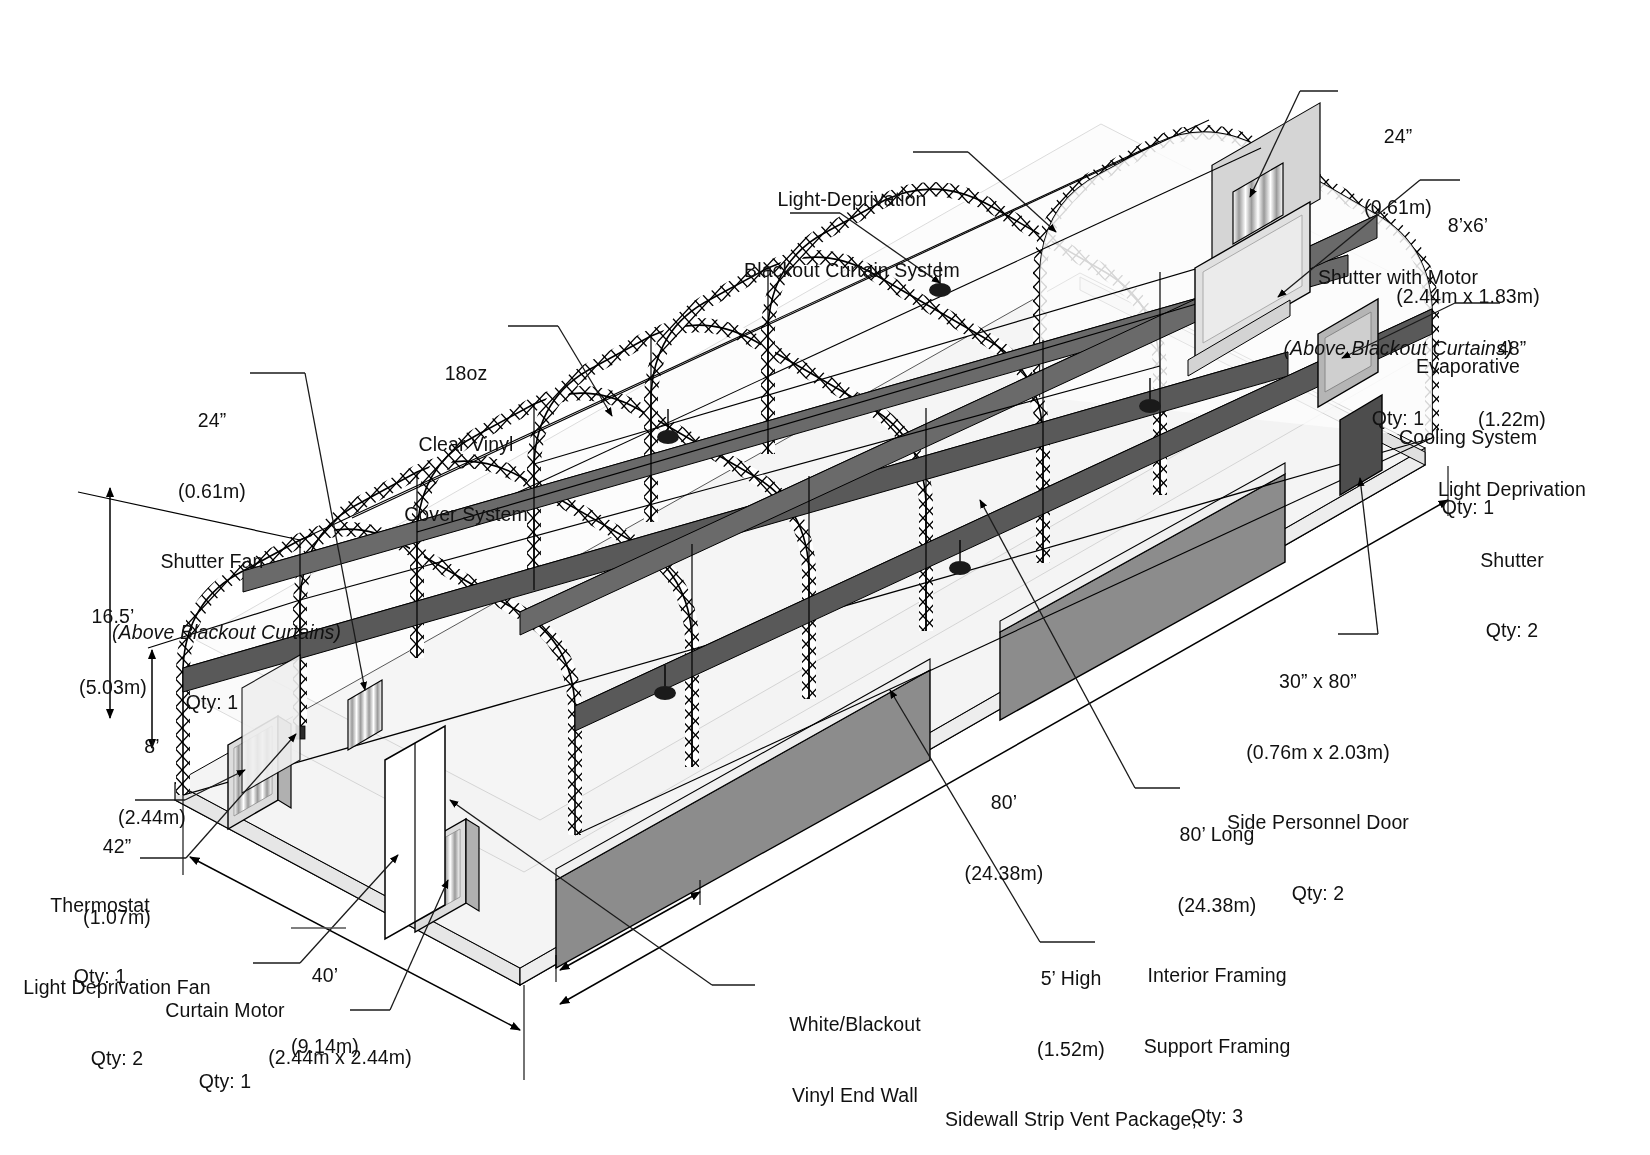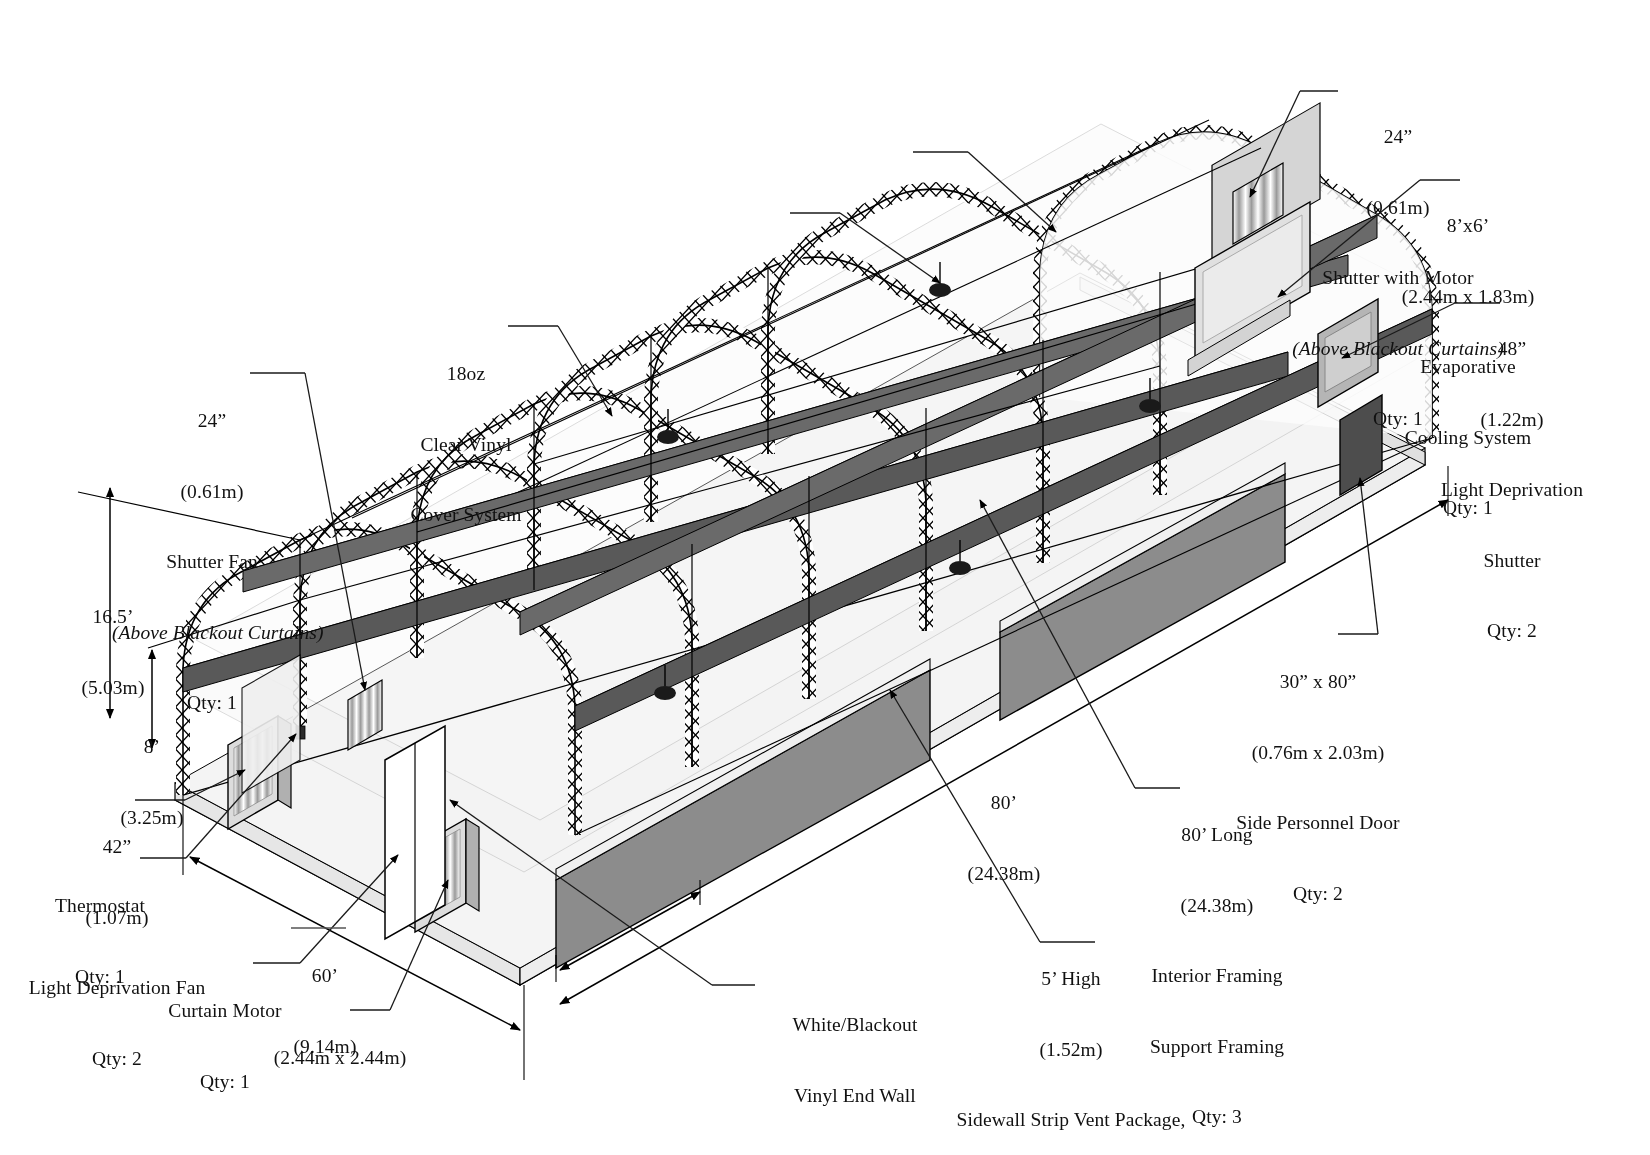--- a/index.html
+++ b/index.html
@@ -1,18 +1,18 @@
 <!DOCTYPE html>
 <html><head>
 <meta charset="utf-8">
 <style>
   html,body{margin:0;padding:0;background:#fff;}
   body{width:1650px;height:1155px;position:relative;overflow:hidden;
        font-family:"Liberation Sans","DejaVu Sans",sans-serif;color:#000;}
-  #stage{position:absolute;inset:0;width:1650px;height:1010px;font-family:Liberation Serif, serif;}
+  #stage{position:absolute;inset:0;width:1650px;height:1010px;}
   svg#art{position:absolute;left:0;top:0;width:1650px;height:1155px;}
   .lbl{position:absolute;font-size:19.5px;line-height:23.5px;color:#111;
        white-space:pre;letter-spacing:0.1px;}
   .lbl .it{font-style:italic;}
   .c{text-align:center;}
 </style>
 </head>
 <body>
 
 <div id="stage">
@@ -332,20 +332,24 @@
   </div>
 
   <div class="lbl c" style="left:1412px;top:290px;width:200px;">
     <div>48”</div>
     <div>(1.22m)</div>
     <div>Light Deprivation</div>
     <div>Shutter</div>
     <div>Qty: 2</div>
   </div>
 
+  <div class="lbl c" style="left:722px;top:141px;width:260px;">
+    <div>Light-Deprivation</div>
+    <div>Blackout Curtain System</div>
+  </div>
 
 
   <div class="lbl c" style="left:386px;top:315px;width:160px;">
     <div>18oz</div>
     <div>Clear Vinyl</div>
     <div>Cover System</div>
   </div>
 
   <div class="lbl c" style="left:112px;top:362px;width:200px;">
     <div>24”</div>
@@ -355,42 +359,42 @@
     <div>Qty: 1</div>
   </div>
 
   <div class="lbl c" style="left:58px;top:558px;width:110px;">
     <div>16.5’</div>
     <div>(5.03m)</div>
   </div>
 
   <div class="lbl c" style="left:106px;top:688px;width:92px;">
     <div>8’</div>
-    <div>(3.25m)</div>
+    <div>(2.44m)</div>
   </div>
 
   <div class="lbl c" style="left:12px;top:788px;width:210px;">
     <div>42”</div>
     <div>(1.07m)</div>
     <div>Light Deprivation Fan</div>
     <div>Qty: 2</div>
   </div>
 
   <div class="lbl c" style="left:0;top:847px;width:200px;">
     <div>Thermostat</div>
     <div>Qty: 1</div>
   </div>
 
   <div class="lbl c" style="left:130px;top:952px;width:190px;">
     <div>Curtain Motor</div>
     <div>Qty: 1</div>
   </div>
 
   <div class="lbl c" style="left:270px;top:917px;width:110px;">
-    <div>60’</div>
+    <div>40’</div>
     <div>(9.14m)</div>
   </div>
 
   <div class="lbl c" style="left:160px;top:999px;width:360px;">
     <div>(2.44m x 2.44m)</div>
     
     
     
     
   </div>

